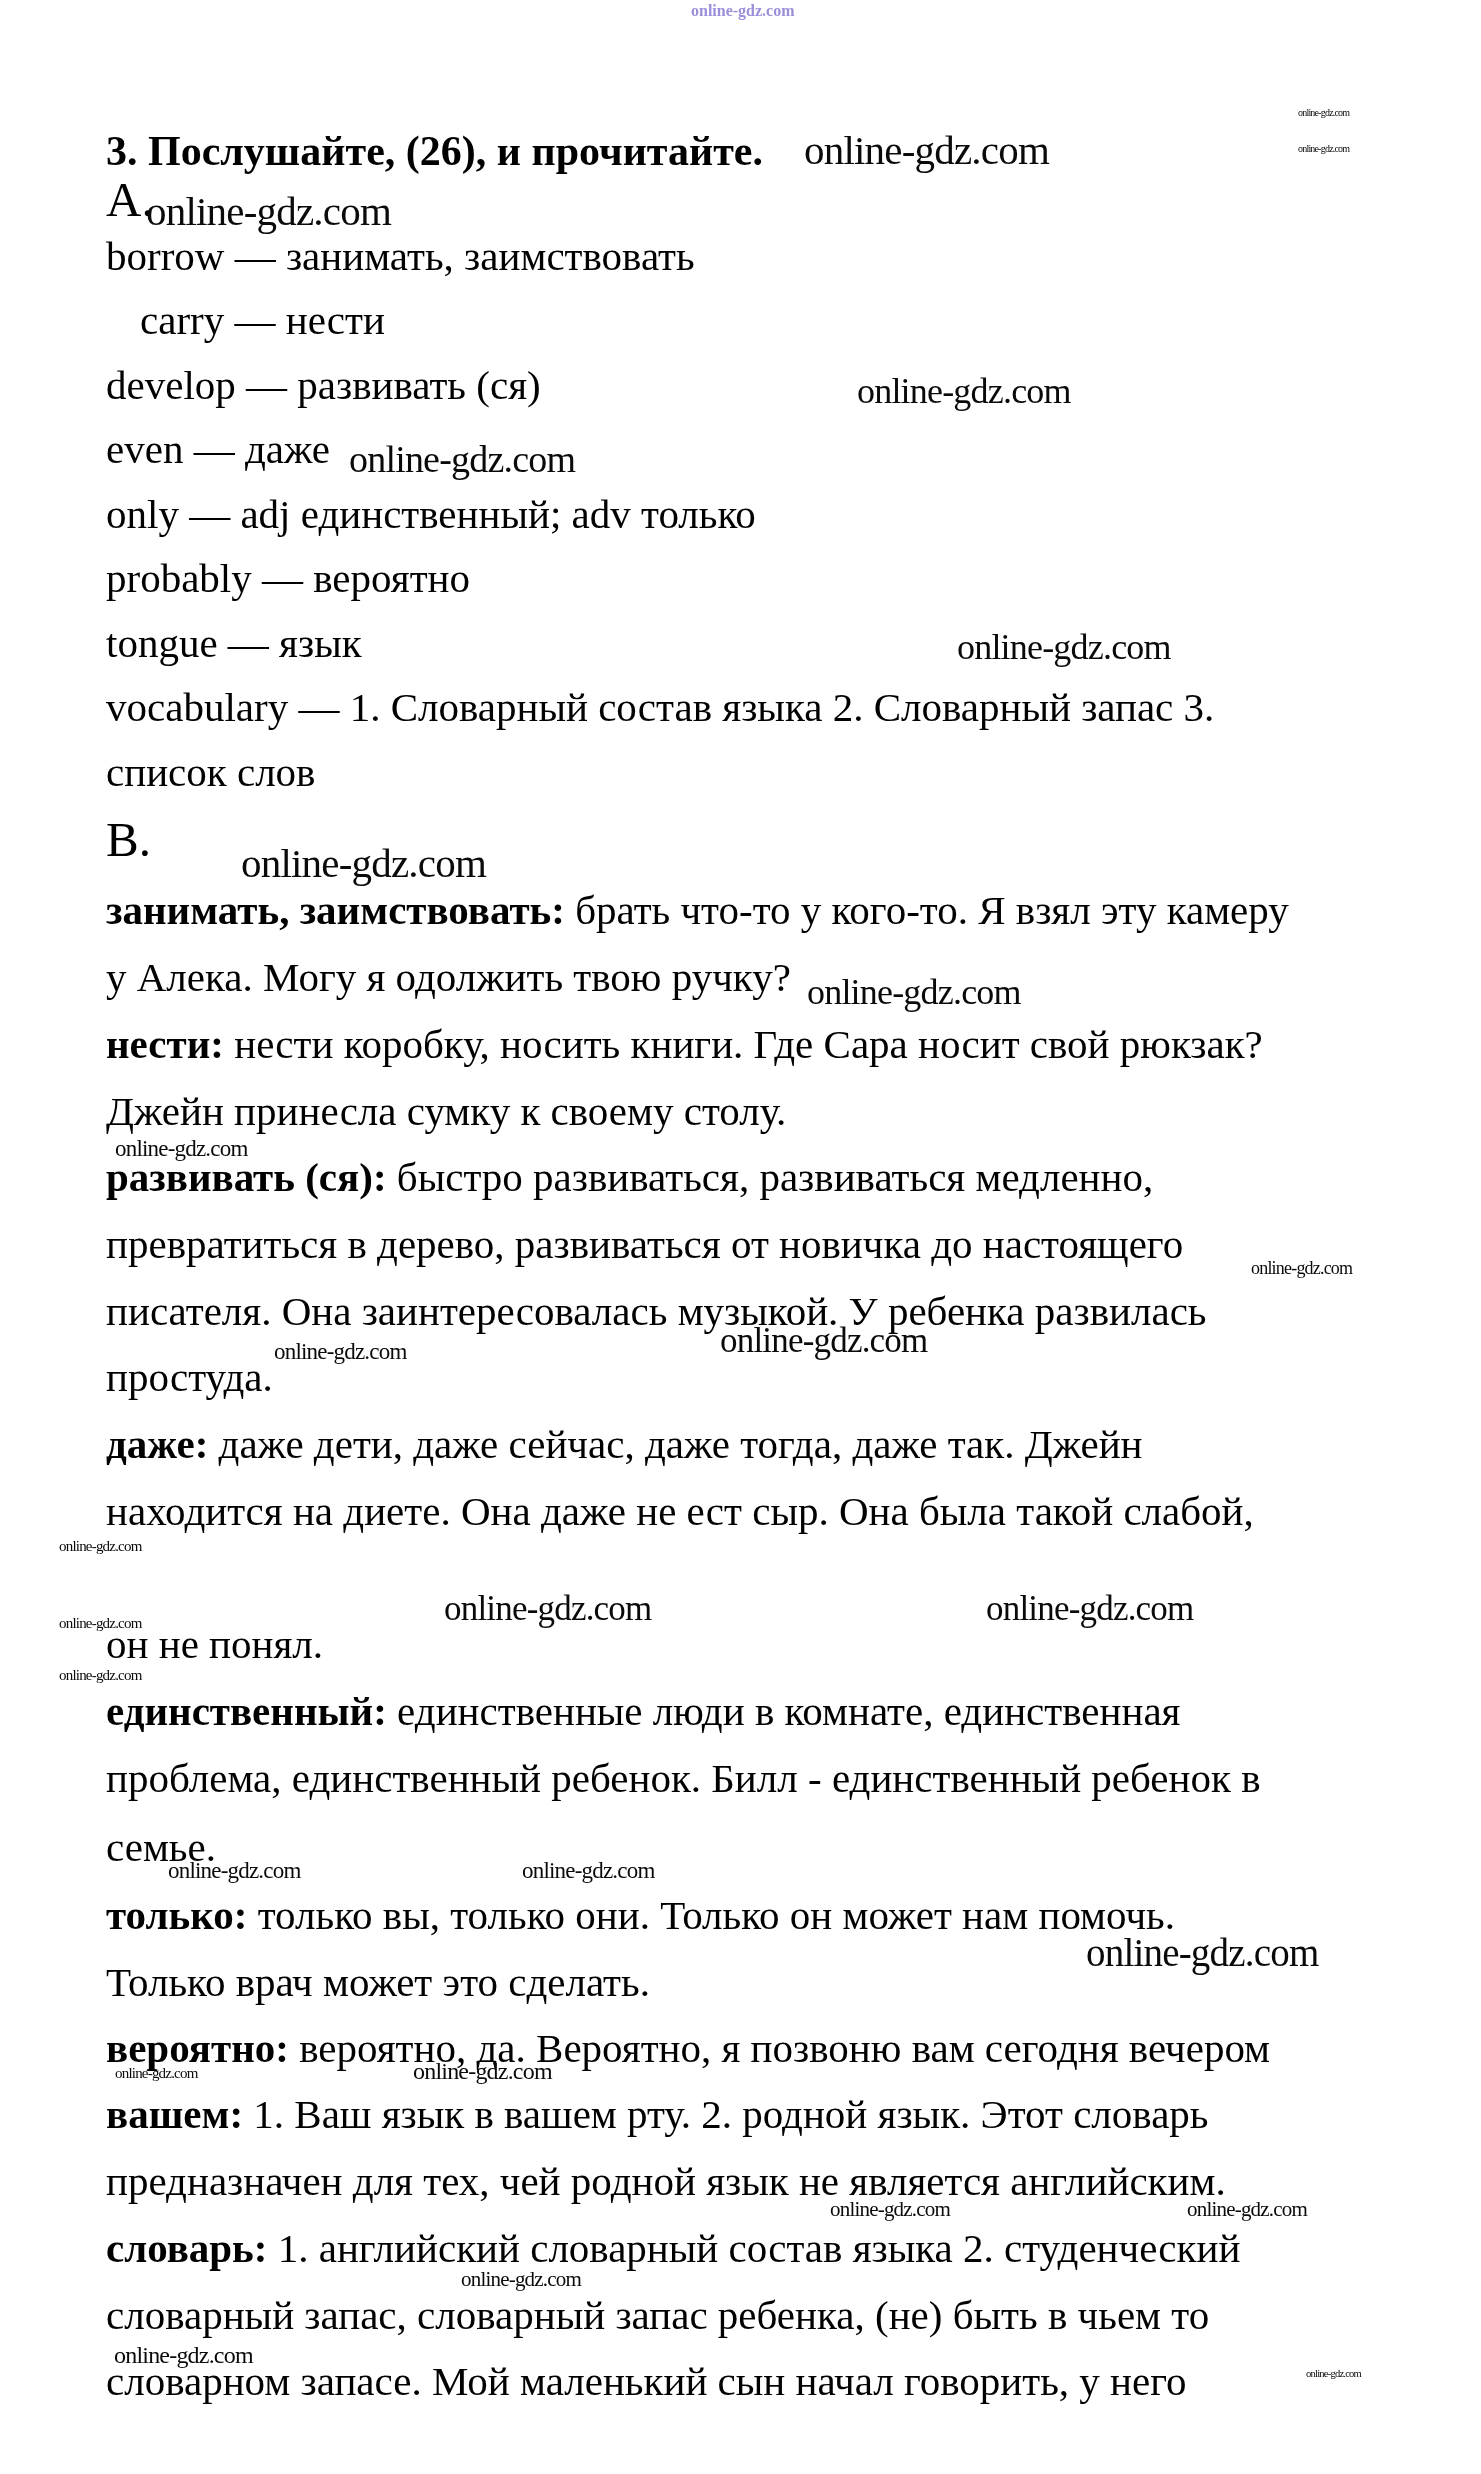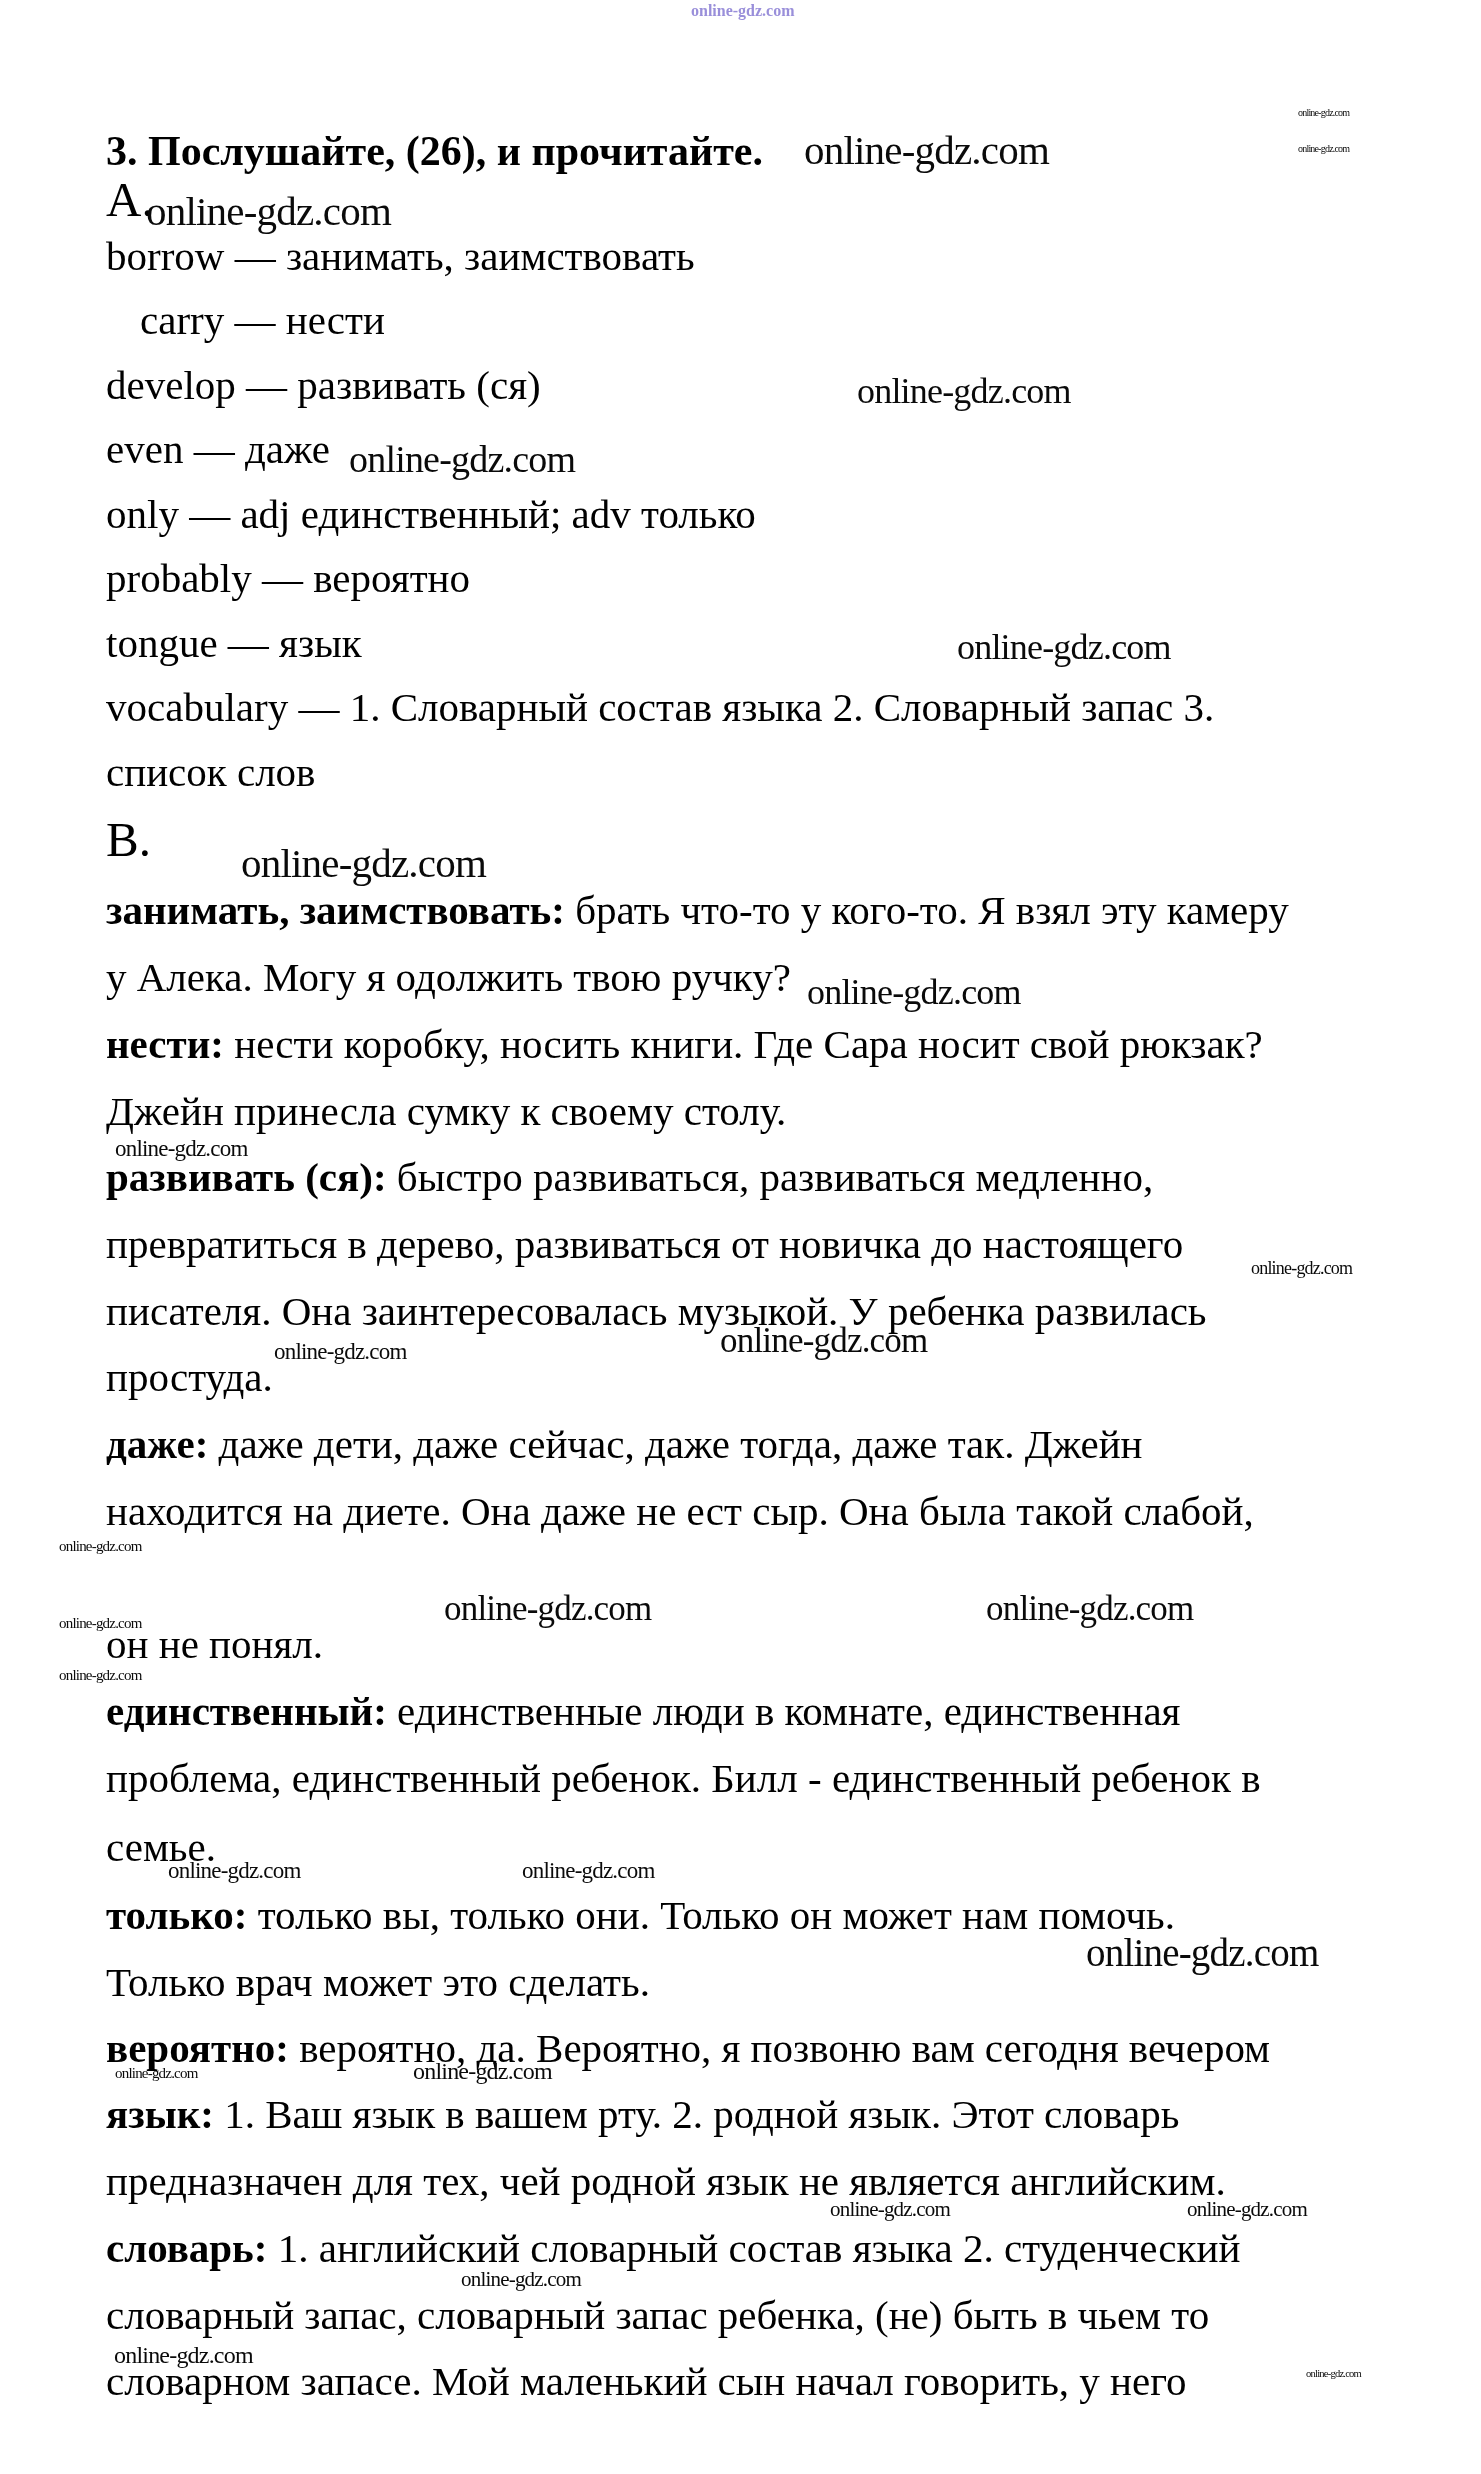--- a/index.html
+++ b/index.html
@@ -62,21 +62,21 @@
     <div class="line" style="top: 1356px; left: 106px;"><span>простуда.</span></div>
     <div class="line" style="top: 1423px; left: 106px;"><span class="b">даже:</span><span> даже дети, даже сейчас, даже тогда, даже так. Джейн</span></div>
     <div class="line" style="top: 1490px; left: 106px;"><span>находится на диете. Она даже не ест сыр. Она была такой слабой,</span></div>
     <div class="line" style="top: 1623px; left: 106px;"><span>он не понял.</span></div>
     <div class="line" style="top: 1690px; left: 106px;"><span class="b">единственный:</span><span> единственные люди в комнате, единственная</span></div>
     <div class="line" style="top: 1757px; left: 106px;"><span>проблема, единственный ребенок. Билл - единственный ребенок в</span></div>
     <div class="line" style="top: 1826px; left: 106px;"><span>семье.</span></div>
     <div class="line" style="top: 1961px; left: 106px;"><span>Только врач может это сделать.</span></div>
     <div class="line" style="top: 1894px; left: 106px;"><span class="b">только:</span><span> только вы, только они. Только он может нам помочь.</span></div>
     <div class="line" style="top: 2027px; left: 106px;"><span class="b">вероятно:</span><span> вероятно, да. Вероятно, я позвоню вам сегодня вечером</span></div>
-    <div class="line" style="top: 2093px; left: 106px;"><span class="b">язык:</span><span> 1. Ваш язык в вашем рту. 2. родной язык. Этот словарь</span></div>
+    <div class="line" style="top: 2093px; left: 106px;"><span class="b">вашем:</span><span> 1. Ваш язык в вашем рту. 2. родной язык. Этот словарь</span></div>
     <div class="line" style="top: 2160px; left: 106px;"><span>предназначен для тех, чей родной язык не является английским.</span></div>
     <div class="line" style="top: 2227px; left: 106px;"><span class="b">словарь:</span><span> 1. английский словарный состав языка 2. студенческий</span></div>
     <div class="line" style="top: 2294px; left: 106px;"><span>словарный запас, словарный запас ребенка, (не) быть в чьем то</span></div>
     <div class="line" style="top: 2360px; left: 106px;"><span>словарном запасе. Мой маленький сын начал говорить, у него</span></div>
     <div class="wm purple" style="left: 691px; top: 3px; font-size: 16px;">online-gdz.com</div>
     <div class="wm" style="left: 804px; top: 130px; font-size: 41px;">online-gdz.com</div>
     <div class="wm" style="left: 1298px; top: 108px; font-size: 10px;">online-gdz.com</div>
     <div class="wm" style="left: 1298px; top: 144px; font-size: 10px;">online-gdz.com</div>
     <div class="wm" style="left: 146px; top: 191px; font-size: 41px;">online-gdz.com</div>
     <div class="wm" style="left: 857px; top: 373px; font-size: 36px;">online-gdz.com</div>

